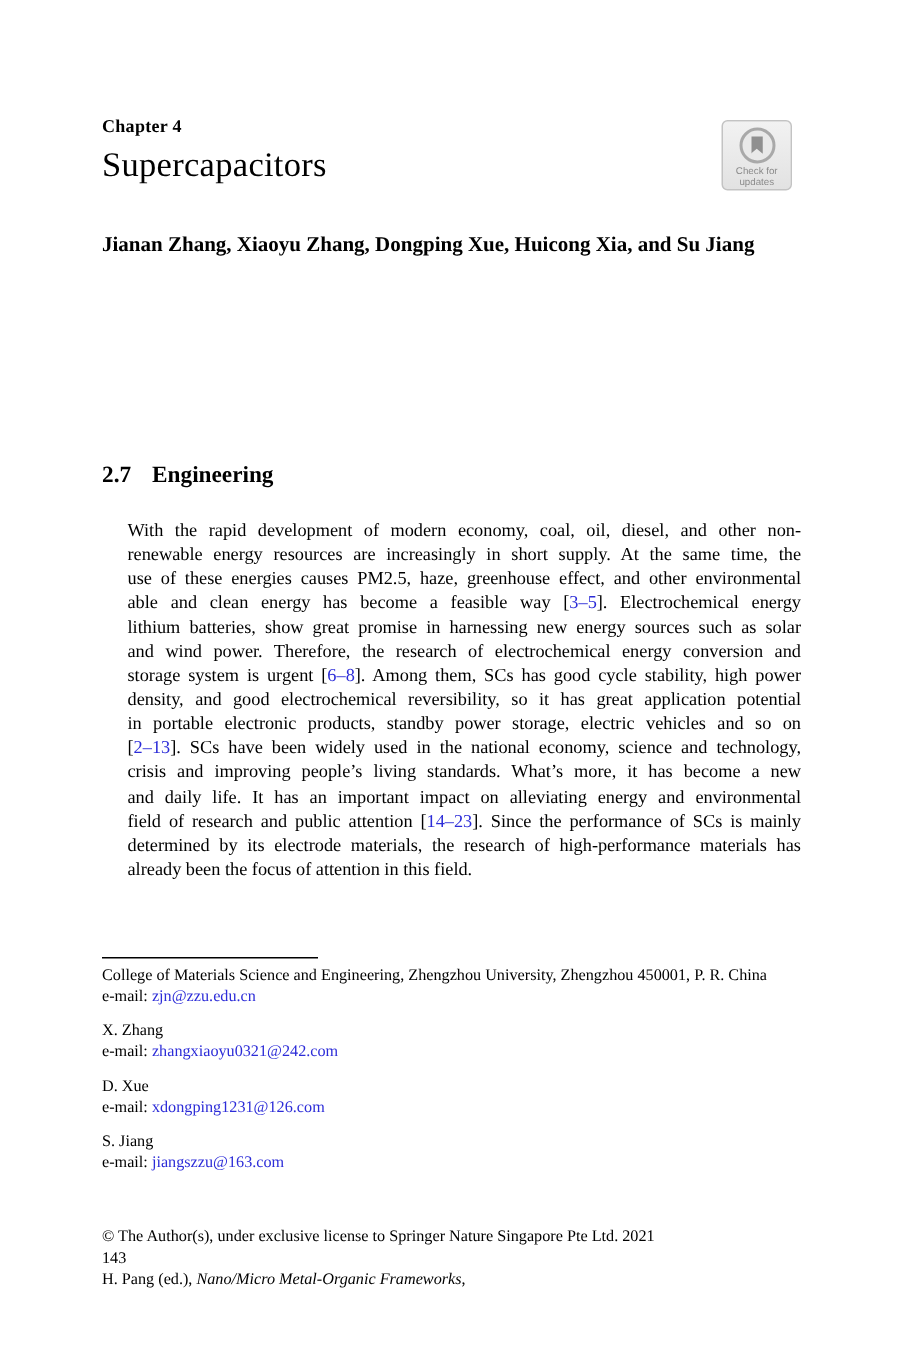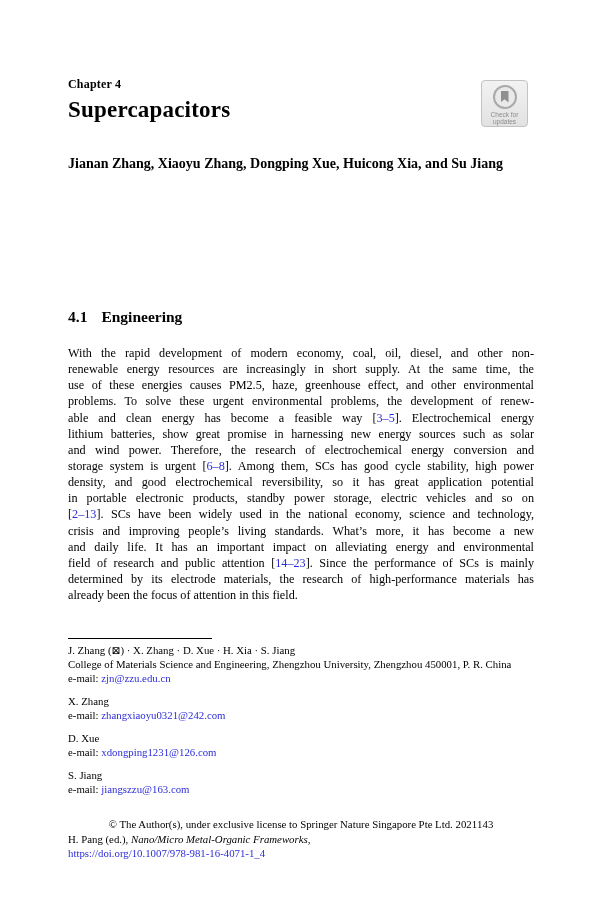--- a/index.html
+++ b/index.html
@@ -3,21 +3,21 @@
 <meta charset="utf-8">
 <style>
   html,body{margin:0;padding:0;background:#ffffff;}
   .page{
     position:relative;width:600px;height:910px;background:#ffffff;overflow:hidden;
     font-family:"Liberation Serif","DejaVu Serif",serif;color:#000;
   }
   .abs{position:absolute;}
 
   .chapter-label{left:68px;top:77px;font-size:12px;font-weight:bold;letter-spacing:.2px;}
-  .chapter-title{left:68px;top:97px;font-size:23px;font-weight:bold;letter-spacing:.2px;}
+  .chapter-title{left:68px;top:97px;font-size:23px;font-weight:normal;letter-spacing:.2px;}
   .authors{left:68px;top:156px;font-size:14px;font-weight:bold;}
 
   
   .badge{
     left:481px;top:80px;width:47px;height:47px;box-sizing:border-box;
     background:linear-gradient(#f2f2f2,#e2e2e2);
     border:1px solid #c3c3c3;border-radius:4px;cursor:pointer;
     display:flex;flex-direction:column;align-items:center;justify-content:flex-start;
   }
   .badge-circle{
@@ -33,33 +33,33 @@
     margin-top:2px;font-family:"Liberation Sans","DejaVu Sans",sans-serif;
     font-size:6.5px;line-height:7px;color:#8b8b8b;text-align:center;
   }
 
   .section-heading{left:68px;top:308px;font-size:15.5px;font-weight:bold;}
   .section-heading .num{margin-right:14px;}
 
   .paragraph{left:68px;top:345px;width:466px;}
   .bl{
     font-size:12.2px;line-height:16.15px;height:16.15px;overflow:hidden;
-    text-align:justify;text-align-last:justify;white-space:normal;
+    text-align:justify;text-align-last:justify;white-space:normal;margin-left:17px;
   }
   .bl.last{text-align-last:left;}
   .cite{color:#2c2cd8;}
 
   a,.link{color:#2c2cd8;text-decoration:none;cursor:pointer;}
 
   .fn-rule{left:68px;top:638px;width:144px;height:1px;background:#000;}
   .footnotes{left:68px;top:643px;width:466px;font-size:10.8px;line-height:14px;}
   .fn-block{margin-bottom:9px;}
 
   .footer{left:68px;top:817px;width:466px;font-size:10.8px;line-height:14.5px;}
-  .footer-line1{display:flex;justify-content:center;}
+  .footer-line1{display:flex;justify-content:flex-end;flex-direction:column;}
   .italic{font-style:italic;}
 </style>
 </head>
 <body>
 
 <div class="page">
 
   <div class="abs chapter-label">Chapter 4</div>
   <div class="abs chapter-title">Supercapacitors</div>
 
@@ -69,47 +69,45 @@
     </div>
     <div class="badge-text">
       <div>Check for</div>
       <div>updates</div>
     </div>
   </div>
 
   <div class="abs authors">Jianan Zhang, Xiaoyu Zhang, Dongping Xue, Huicong Xia, and Su Jiang</div>
 
   <div class="abs section-heading">
-    <span class="num">4.1</span><span>Engineering</span>
+    <span class="num">2.7</span><span>Engineering</span>
   </div>
 
   <div class="abs paragraph">
       <div class="bl">With the rapid development of modern economy, coal, oil, diesel, and other non-</div>
       <div class="bl">renewable energy resources are increasingly in short supply. At the same time, the</div>
       <div class="bl">use of these energies causes PM2.5, haze, greenhouse effect, and other environmental</div>
-      <div class="bl">problems. To solve these urgent environmental problems, the development of renew-</div>
       <div class="bl">able and clean energy has become a feasible way [<span class="cite">3–5</span>]. Electrochemical energy</div>
       <div class="bl">lithium batteries, show great promise in harnessing new energy sources such as solar</div>
       <div class="bl">and wind power. Therefore, the research of electrochemical energy conversion and</div>
       <div class="bl">storage system is urgent [<span class="cite">6–8</span>]. Among them, SCs has good cycle stability, high power</div>
       <div class="bl">density, and good electrochemical reversibility, so it has great application potential</div>
       <div class="bl">in portable electronic products, standby power storage, electric vehicles and so on</div>
       <div class="bl">[<span class="cite">2–13</span>]. SCs have been widely used in the national economy, science and technology,</div>
       <div class="bl">crisis and improving people’s living standards. What’s more, it has become a new</div>
       <div class="bl">and daily life. It has an important impact on alleviating energy and environmental</div>
       <div class="bl">field of research and public attention [<span class="cite">14–23</span>]. Since the performance of SCs is mainly</div>
       <div class="bl">determined by its electrode materials, the research of high-performance materials has</div>
       <div class="bl last">already been the focus of attention in this field.</div>
     </div>
 
   <div class="abs fn-rule"></div>
 
   <div class="abs footnotes">
     <div class="fn-block">
-      <div>J. Zhang (⊠) · X. Zhang · D. Xue · H. Xia · S. Jiang</div>
       <div>College of Materials Science and Engineering, Zhengzhou University, Zhengzhou 450001, P. R. China</div>
       <div><span>e-mail:</span> <span class="link">zjn@zzu.edu.cn</span></div>
     </div>
     <div class="fn-block">
       <div>X. Zhang</div>
       <div><span>e-mail:</span> <span class="link">zhangxiaoyu0321@242.com</span></div>
     </div>
     <div class="fn-block">
       <div>D. Xue</div>
       <div><span>e-mail:</span> <span class="link">xdongping1231@126.com</span></div>
@@ -119,16 +117,15 @@
       <div><span>e-mail:</span> <span class="link">jiangszzu@163.com</span></div>
     </div>
   </div>
 
   <div class="abs footer">
     <div class="footer-line1">
       <span>© The Author(s), under exclusive license to Springer Nature Singapore Pte Ltd. 2021</span>
       <span>143</span>
     </div>
     <div><span>H. Pang (ed.), </span><span class="italic">Nano/Micro Metal-Organic Frameworks</span><span>,</span></div>
-    <div><span class="link">https://doi.org/10.1007/978-981-16-4071-1_4</span></div>
   </div>
 
 </div>
 
 </body></html>

